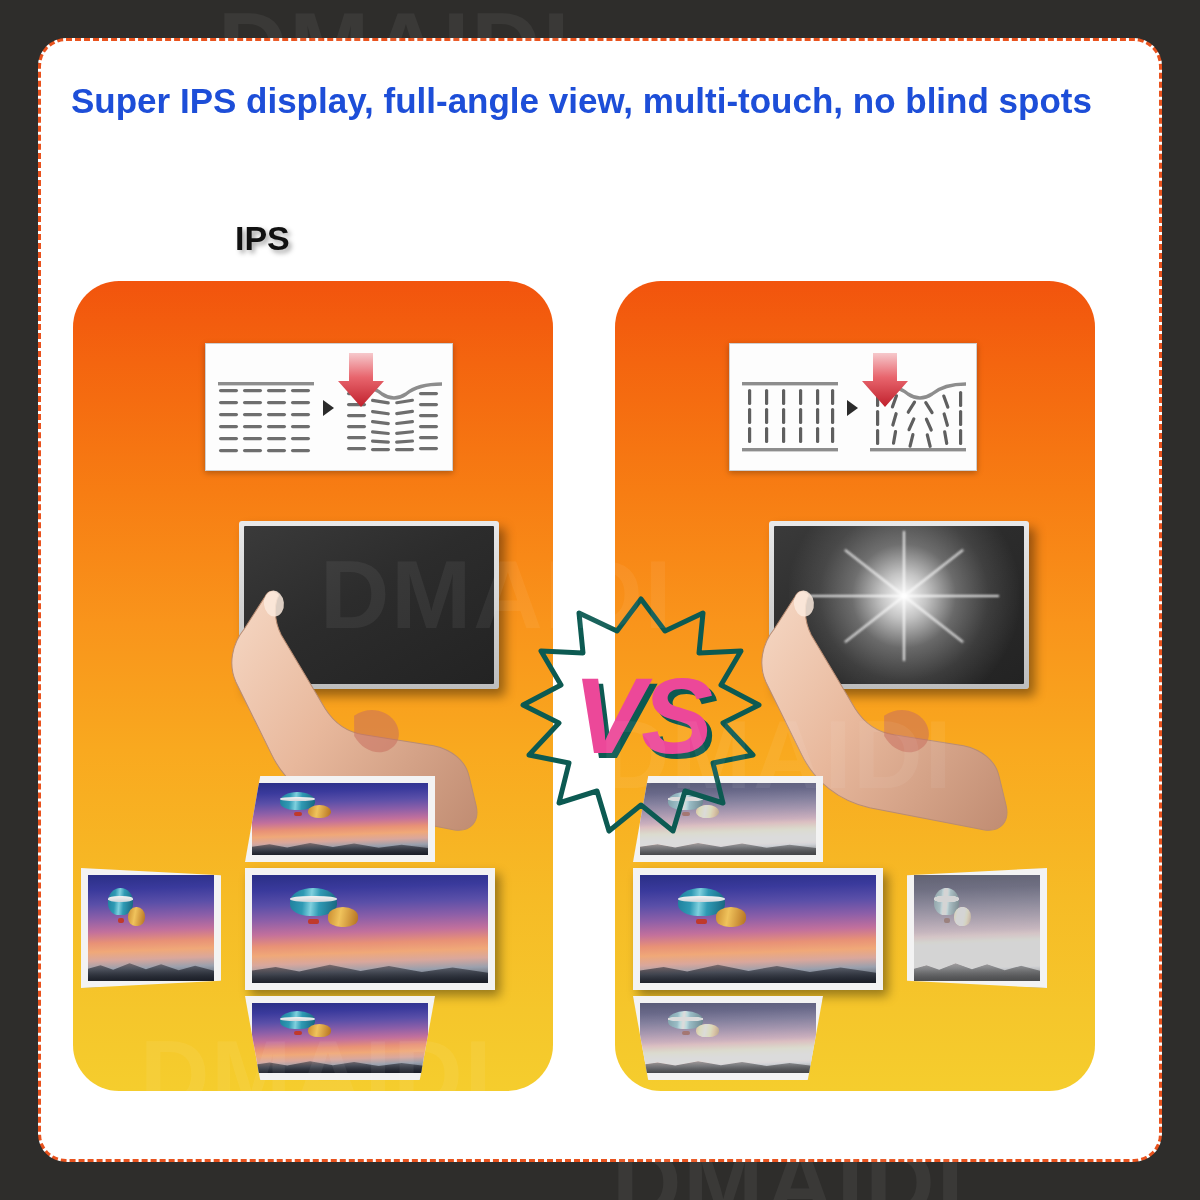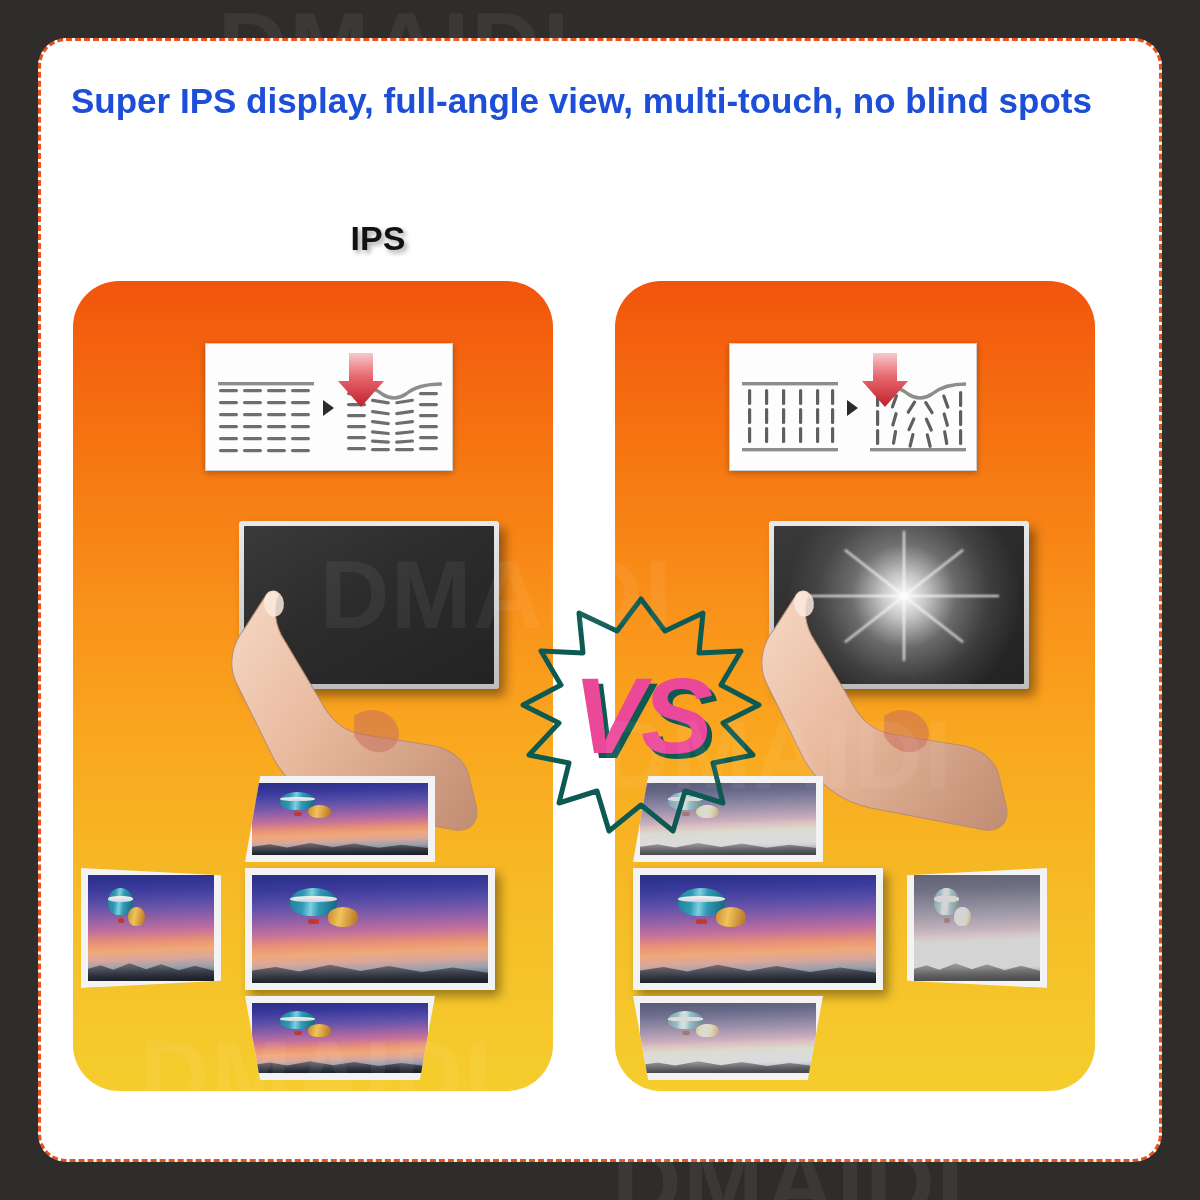--- a/index.html
+++ b/index.html
@@ -59,21 +59,21 @@
   .caption {
     position:absolute;
     top:178px;
     font-size:34px;
     font-weight:700;
     color:#111;
     text-shadow:3px 3px 5px rgba(0,0,0,.35);
     z-index:20;
     white-space:nowrap;
   }
-  .caption.left  { left:217px; width:240px; text-align:center; }
+  .caption.left  { left:194px; width:240px; }
   .caption.right { left:640px; width:360px; text-align:center; }
 
   
   .panel {
     position:absolute;
     top:240px;
     width:480px; height:810px;
     border-radius:46px;
     background:linear-gradient(180deg,
       #f2540d 0%,

